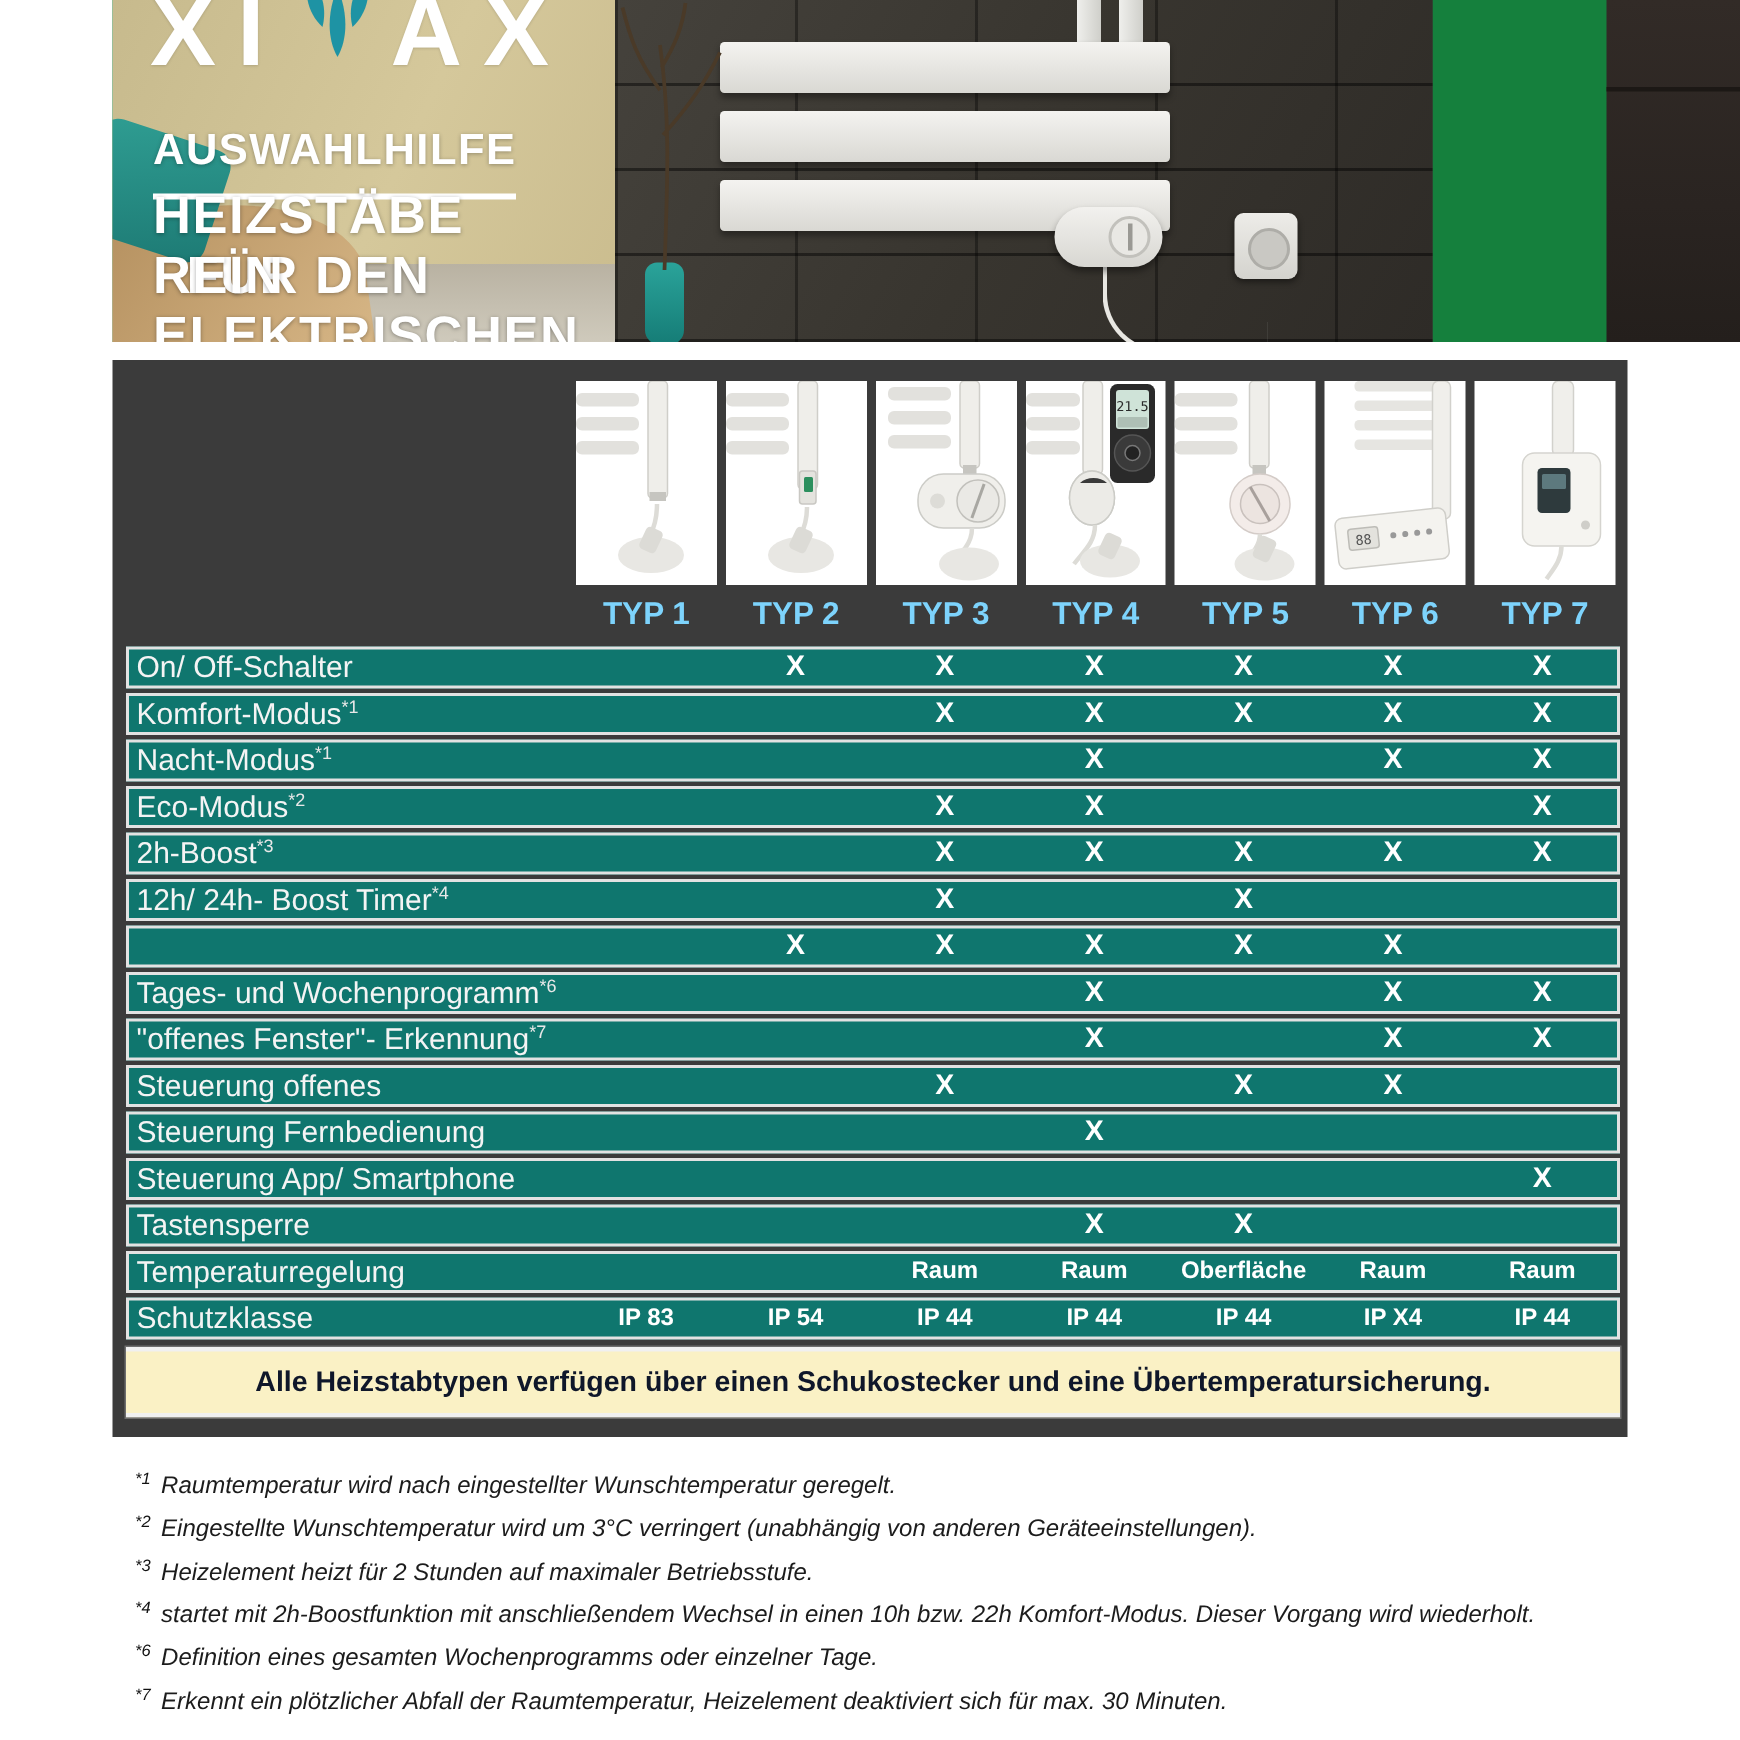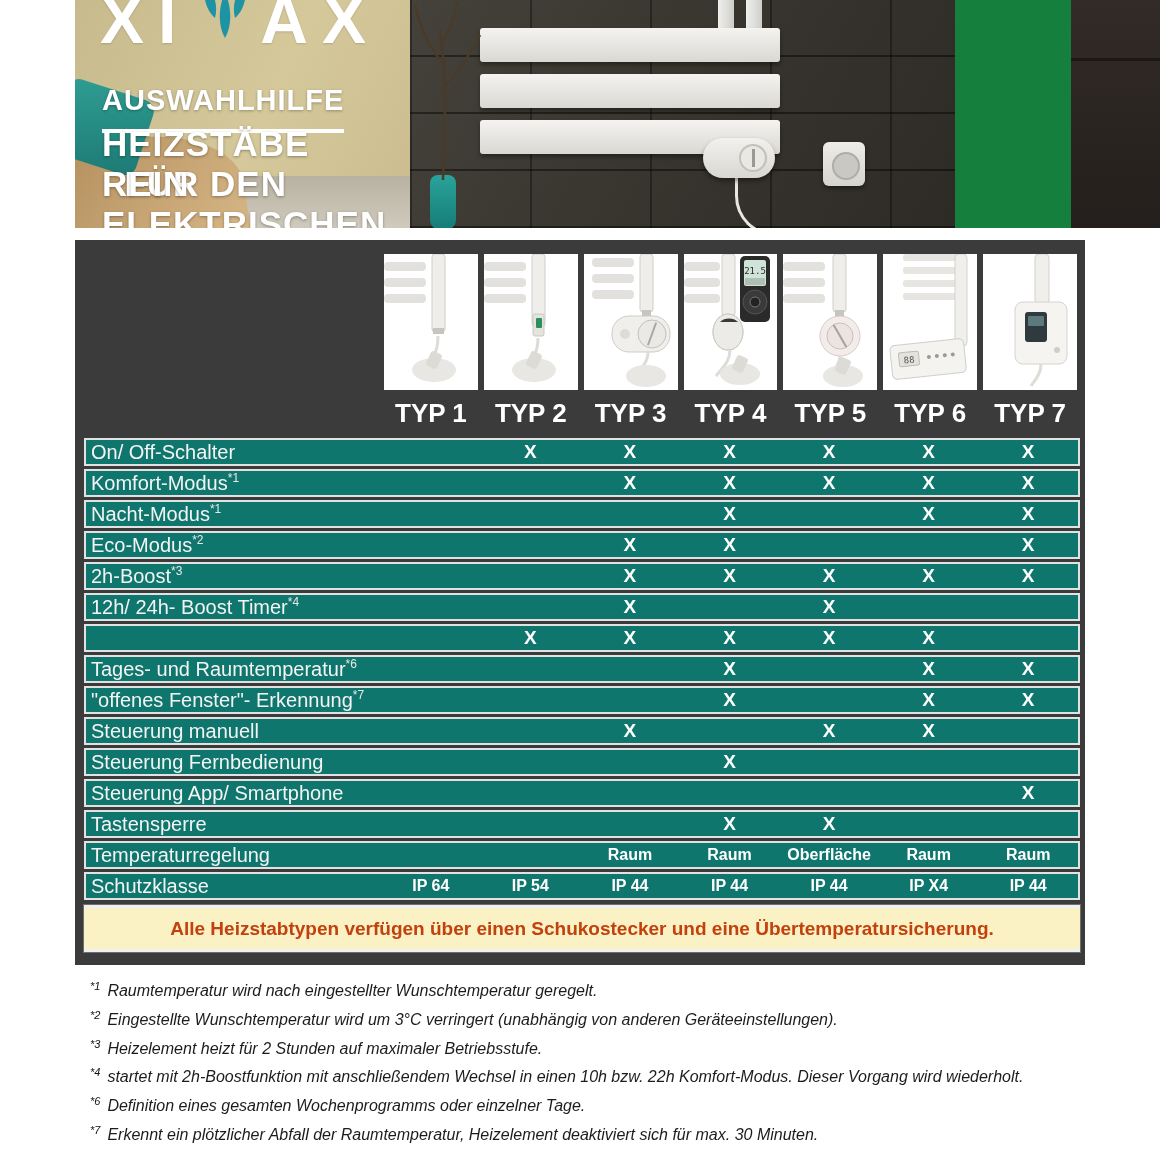--- a/index.html
+++ b/index.html
@@ -53,33 +53,33 @@
   .kicker { position:absolute; left:2px; top:84px; font-size:29px; font-weight:bold; letter-spacing:1px;
       border-bottom:4px solid #fff; padding-bottom:12px; text-shadow:0 1px 3px rgba(0,0,0,.3); }
   .title1 { position:absolute; left:2px; top:124px; font-size:35px; font-weight:bold; letter-spacing:1px; text-shadow:0 1px 3px rgba(0,0,0,.35);text-align:center; }
   .title2 { position:absolute; left:2px; top:164px; font-size:35px; font-weight:bold; letter-spacing:1px; text-shadow:0 1px 3px rgba(0,0,0,.35); }
 
   
   .tablewrap { position:absolute; left:75px; top:240px; width:1010px; background:#3b3b3b; padding:14px 5px 13px 9px; }
   .cols { display:grid; grid-template-columns:297px repeat(7, 1fr); }
   .imgrow .imgbox { margin:0 3px; height:136px; background:#fff; position:relative; overflow:hidden; }
   .typlabels { margin-top:4px; margin-bottom:4px; }
-  .typlabels .typcell { text-align:center; color:#ffffff; font-weight:bold; font-size:26px; padding:4px 0 5px; }
+  .typlabels .typcell { text-align:center; color:#7dd3fc; font-weight:bold; font-size:21px; padding:4px 0 5px; }
 
   .frow { display:grid; grid-template-columns:295px repeat(7, 1fr); align-items:center;
       background:#0f766e; border:2px solid #e2e2e2; height:28px; margin-bottom:3px; }
   .flabel { color:#f4f4f4; font-size:20px; padding-left:5px; white-space:nowrap; }
   .flabel sup { font-size:12px; color:#e8e8e8; }
   .fcell { text-align:center; color:#fff; }
   .fcell.xmark { font-weight:bold; font-size:19px; }
   .fcell.ftext { font-weight:bold; font-size:16px; }
 
   .note { margin-top:5px; background:#faf1c5; border-top:3px solid #f0f0f0; border-bottom:3px solid #f0f0f0;
       outline:1px solid #6e6e6e; height:47px; display:flex; align-items:center; justify-content:center; }
-  .note span { color:#c2410c; font-weight:bold; font-size:19px; }
+  .note span { color:#0f172a; font-weight:bold; font-size:19px; }
 
   
   .footnotes { position:absolute; left:90px; top:978px; width:1000px; }
   .fnote { color:#1c1c1c; font-size:16px; font-style:italic; margin-bottom:7.5px; line-height:17px; }
   .fnote .mark { font-style:italic; font-size:11px; vertical-align:super; margin-right:7px; color:#111; }
 </style>
 </head>
 <body>
 
 <div class="page">
@@ -358,21 +358,21 @@
           <div class="fcell ftext"></div>
           <div class="fcell xmark">X</div>
           <div class="fcell xmark">X</div>
           <div class="fcell xmark">X</div>
           <div class="fcell xmark">X</div>
           <div class="fcell xmark">X</div>
         </div>
 
   <div class="frow">
     <div class="flabel">
-      <span>Tages- und Raumtemperatur</span><sup>*6</sup>
+      <span>Tages- und Wochenprogramm</span><sup>*6</sup>
     </div>
   <div class="fcell ftext"></div>
           <div class="fcell ftext"></div>
           <div class="fcell ftext"></div>
           <div class="fcell xmark">X</div>
           <div class="fcell ftext"></div>
           <div class="fcell xmark">X</div>
           <div class="fcell xmark">X</div>
         </div>
 
@@ -384,21 +384,21 @@
           <div class="fcell ftext"></div>
           <div class="fcell ftext"></div>
           <div class="fcell xmark">X</div>
           <div class="fcell ftext"></div>
           <div class="fcell xmark">X</div>
           <div class="fcell xmark">X</div>
         </div>
 
   <div class="frow">
     <div class="flabel">
-      <span>Steuerung manuell</span><sup></sup>
+      <span>Steuerung offenes</span><sup></sup>
     </div>
   <div class="fcell ftext"></div>
           <div class="fcell ftext"></div>
           <div class="fcell xmark">X</div>
           <div class="fcell ftext"></div>
           <div class="fcell xmark">X</div>
           <div class="fcell xmark">X</div>
           <div class="fcell ftext"></div>
         </div>
 
@@ -451,21 +451,21 @@
           <div class="fcell ftext">Raum</div>
           <div class="fcell ftext">Oberfläche</div>
           <div class="fcell ftext">Raum</div>
           <div class="fcell ftext">Raum</div>
         </div>
 
   <div class="frow">
     <div class="flabel">
       <span>Schutzklasse</span><sup></sup>
     </div>
-  <div class="fcell ftext">IP 64</div>
+  <div class="fcell ftext">IP 83</div>
           <div class="fcell ftext">IP 54</div>
           <div class="fcell ftext">IP 44</div>
           <div class="fcell ftext">IP 44</div>
           <div class="fcell ftext">IP 44</div>
           <div class="fcell ftext">IP X4</div>
           <div class="fcell ftext">IP 44</div>
         </div>
 </div>
 
     <div class="note">

